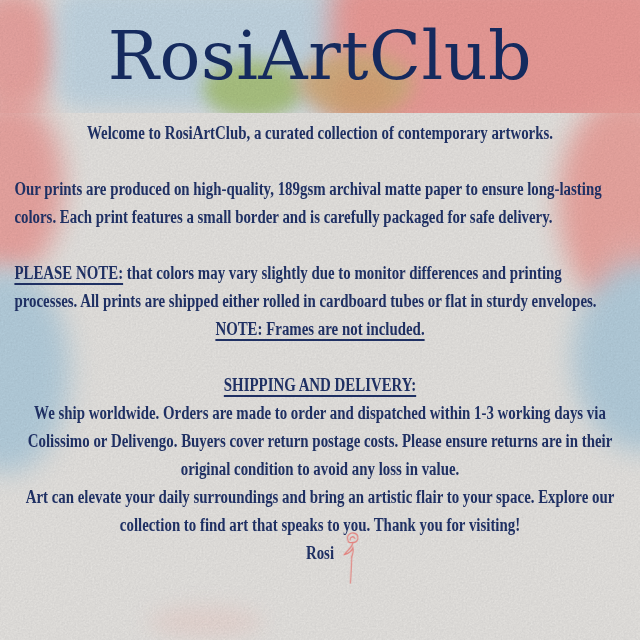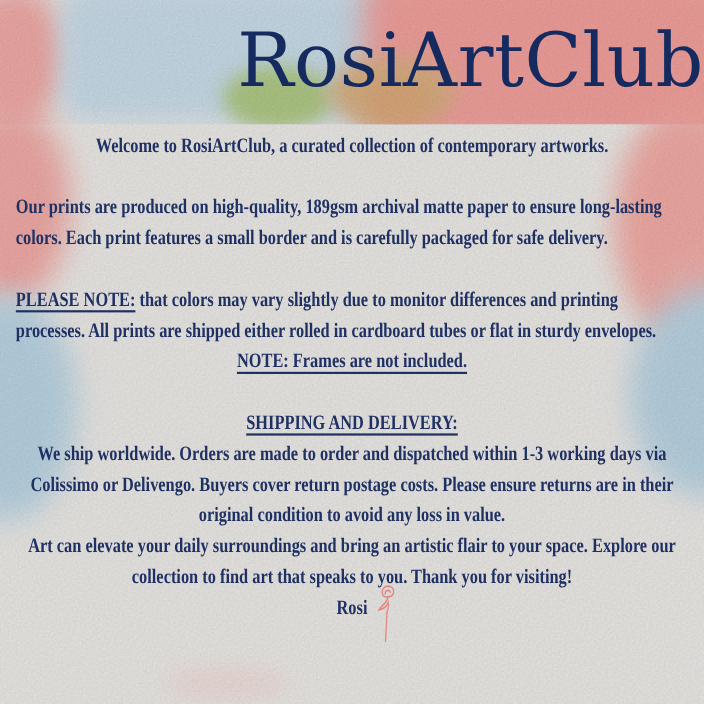--- a/index.html
+++ b/index.html
@@ -26,21 +26,21 @@
   .edge-blue-left{left:-58px;top:268px;width:128px;height:205px;background:#BAD4E3;}
   .edge-pink-right{left:558px;top:95px;width:135px;height:215px;background:#F2A6A0;opacity:.92;}
   .edge-pinktint-right{left:598px;top:232px;width:65px;height:65px;background:#EFB4B0;opacity:.8;filter:blur(11px);}
   .edge-blue-right{left:572px;top:262px;width:145px;height:190px;background:#B9D3E2;}
   .smudge-bottom{left:148px;top:606px;width:115px;height:32px;background:#EFD5D0;opacity:.6;filter:blur(10px);}
   
   .texture{position:absolute;left:0;top:0;pointer-events:none;}
   
   .title{
     position:absolute;top:2px;left:0;width:640px;
-    margin:0;text-align:right;
+    margin:0;text-align:center;
     font-family:"DejaVu Serif", serif;
     font-size:68px;font-weight:400;line-height:108px;
     color:#152A5E;letter-spacing:0.5px;
   }
   .content{
     position:absolute;top:113px;left:0;
     width:800px;padding:6px 18px 0;
     box-sizing:border-box;
     transform:scaleX(0.8);transform-origin:0 0;
     color:#1F3063;

